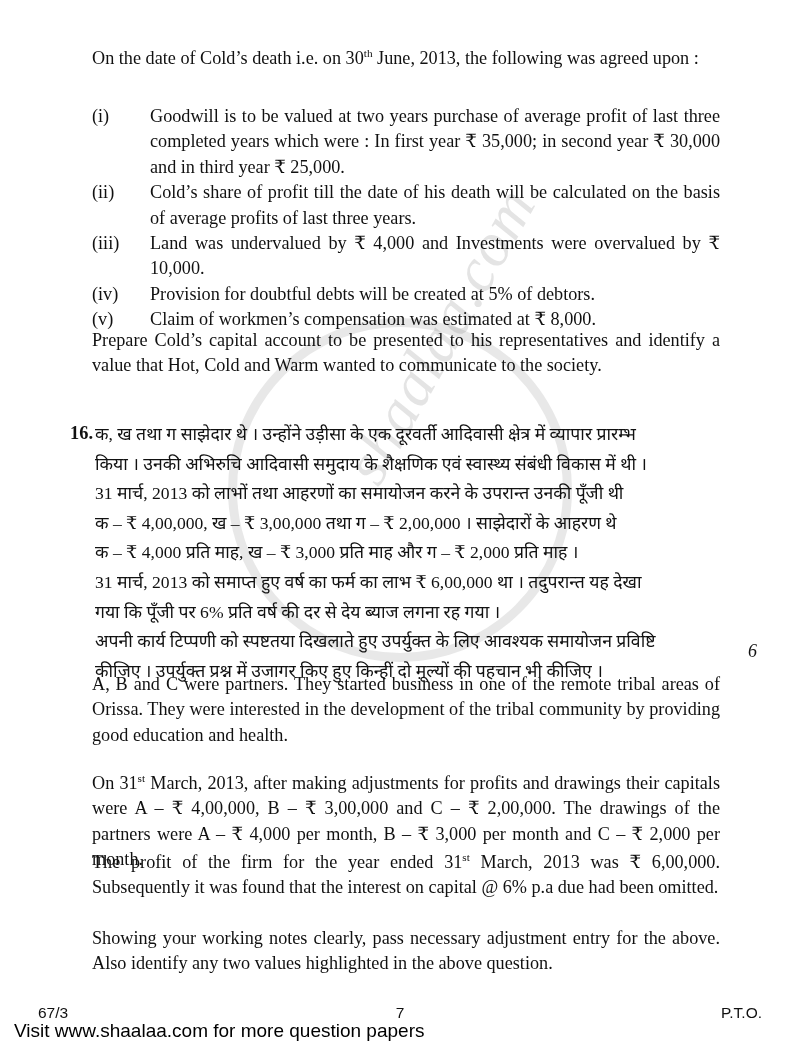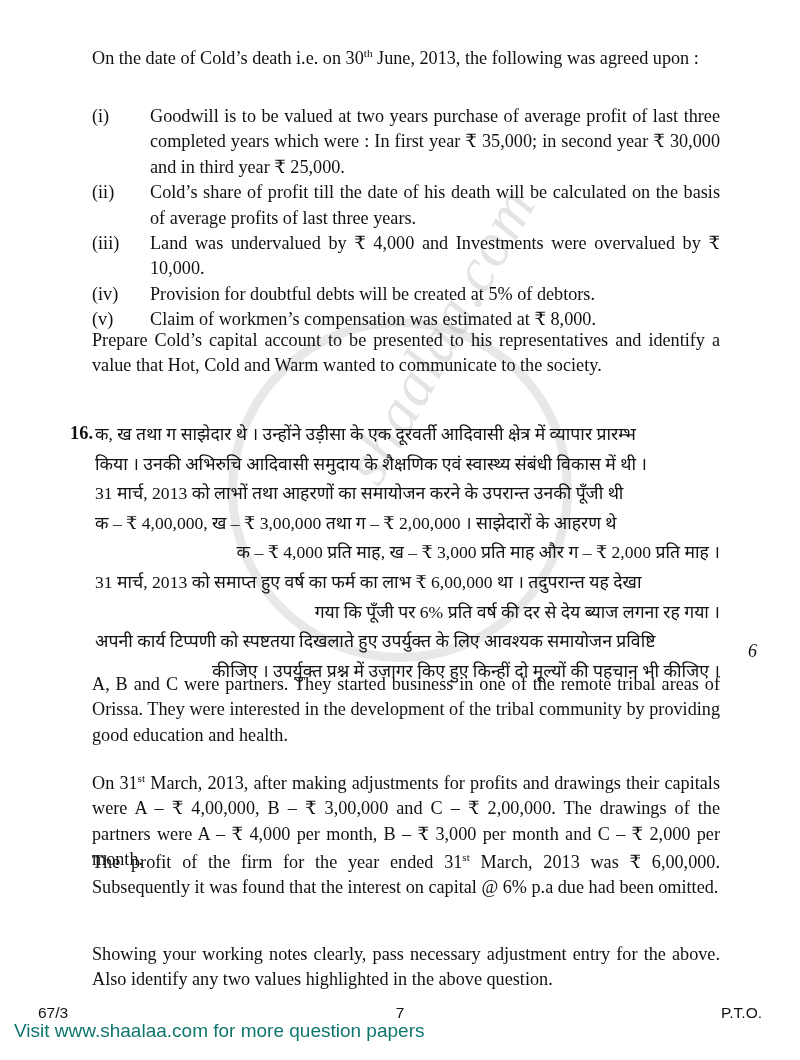--- a/index.html
+++ b/index.html
@@ -111,21 +111,21 @@
     left: 95px;
     top: 420px;
     width: 625px;
     font-family: "Liberation Serif", "DejaVu Serif", serif;
     font-size: 17.6px;
     line-height: 29.6px;
     text-align: justify;
     text-justify: inter-word;
   }
   .hindi .hline { display: block; }
-  .hindi .hline.last { text-align: right; }
+  .hindi .hline.last { text-align: left; }
 
   .marks {
     position: absolute;
     left: 748px;
     top: 641px;
     font-size: 18px;
     font-style: italic;
   }
 
   
@@ -151,21 +151,21 @@
     top: 1004px;
     font-size: 15.5px;
     font-family: "Liberation Sans", sans-serif;
   }
   .footer-promo {
     position: absolute;
     left: 14px;
     top: 1020px;
     font-size: 19px;
     font-family: "Liberation Sans", sans-serif;
-    color: #0f766e;
+    color: #000000;
     z-index: 3;
   }
 </style>
 </head>
 <body>
 
 <div class="page">
 
   <div class="watermark-layer">
     <div class="wm-circle"></div>
@@ -222,21 +222,21 @@
     <div class="para" style="left:92px; top:672px; width:628px;">A, B and C were partners. They started business in one of the remote tribal areas of Orissa. They were interested in the development of the tribal community by providing good education and health.</div>
 
     <div class="para" style="left:92px; top:748px; width:628px;margin-top:23px;">
       <span>On 31</span><sup>st</sup><span> March, 2013, after making adjustments for profits and drawings their capitals were A – ₹ 4,00,000, B – ₹ 3,00,000 and C – ₹ 2,00,000. The drawings of the partners were A – ₹ 4,000 per month, B – ₹ 3,000 per month and C – ₹ 2,000 per month.</span>
     </div>
 
     <div class="para" style="left:92px; top:850px; width:628px;">
       <span>The profit of the firm for the year ended 31</span><sup>st</sup><span> March, 2013 was ₹ 6,00,000. Subsequently it was found that the interest on capital @ 6% p.a due had been omitted.</span>
     </div>
 
-    <div class="para" style="left:92px; top:926px; width:628px;margin-top:16px;">Showing your working notes clearly, pass necessary adjustment entry for the above. Also identify any two values highlighted in the above question.</div>
+    <div class="para" style="left:92px; top:926px; width:628px;">Showing your working notes clearly, pass necessary adjustment entry for the above. Also identify any two values highlighted in the above question.</div>
 
     <div class="footer-code">67/3</div>
     <div class="footer-page">7</div>
     <div class="footer-pto">P.T.O.</div>
     <div class="footer-promo">Visit www.shaalaa.com for more question papers</div>
 
   </div>
 </div>
 
 </body></html>

